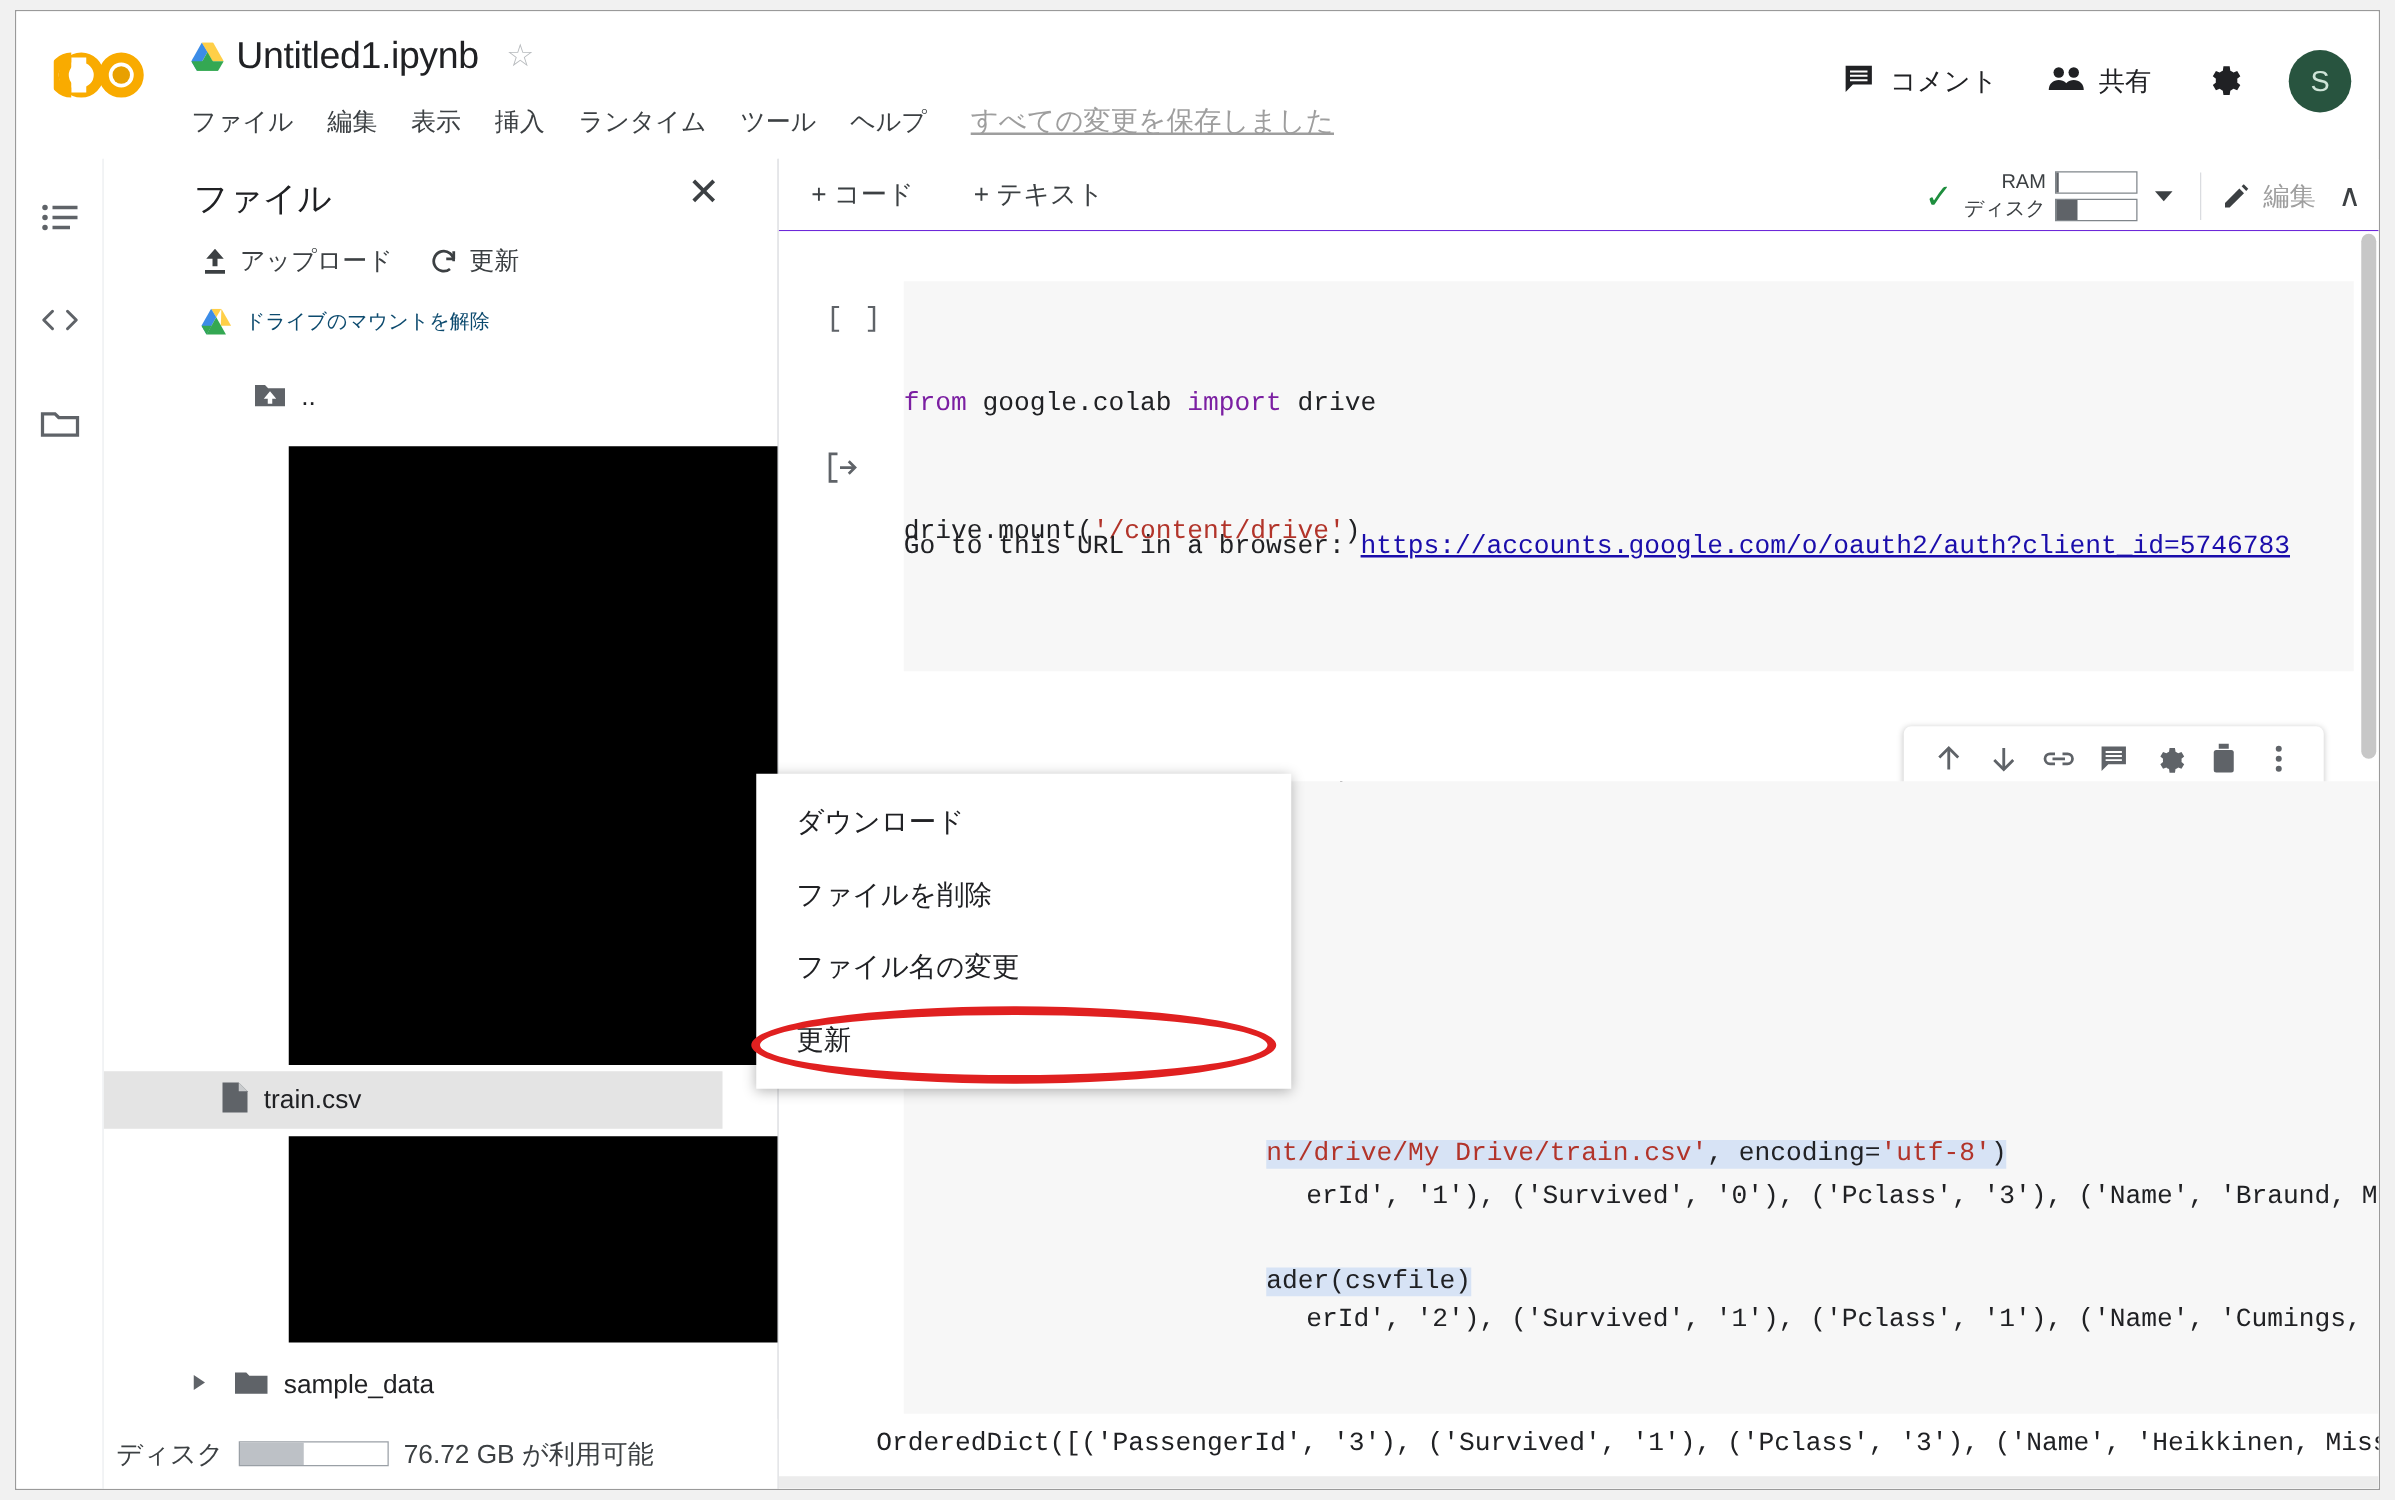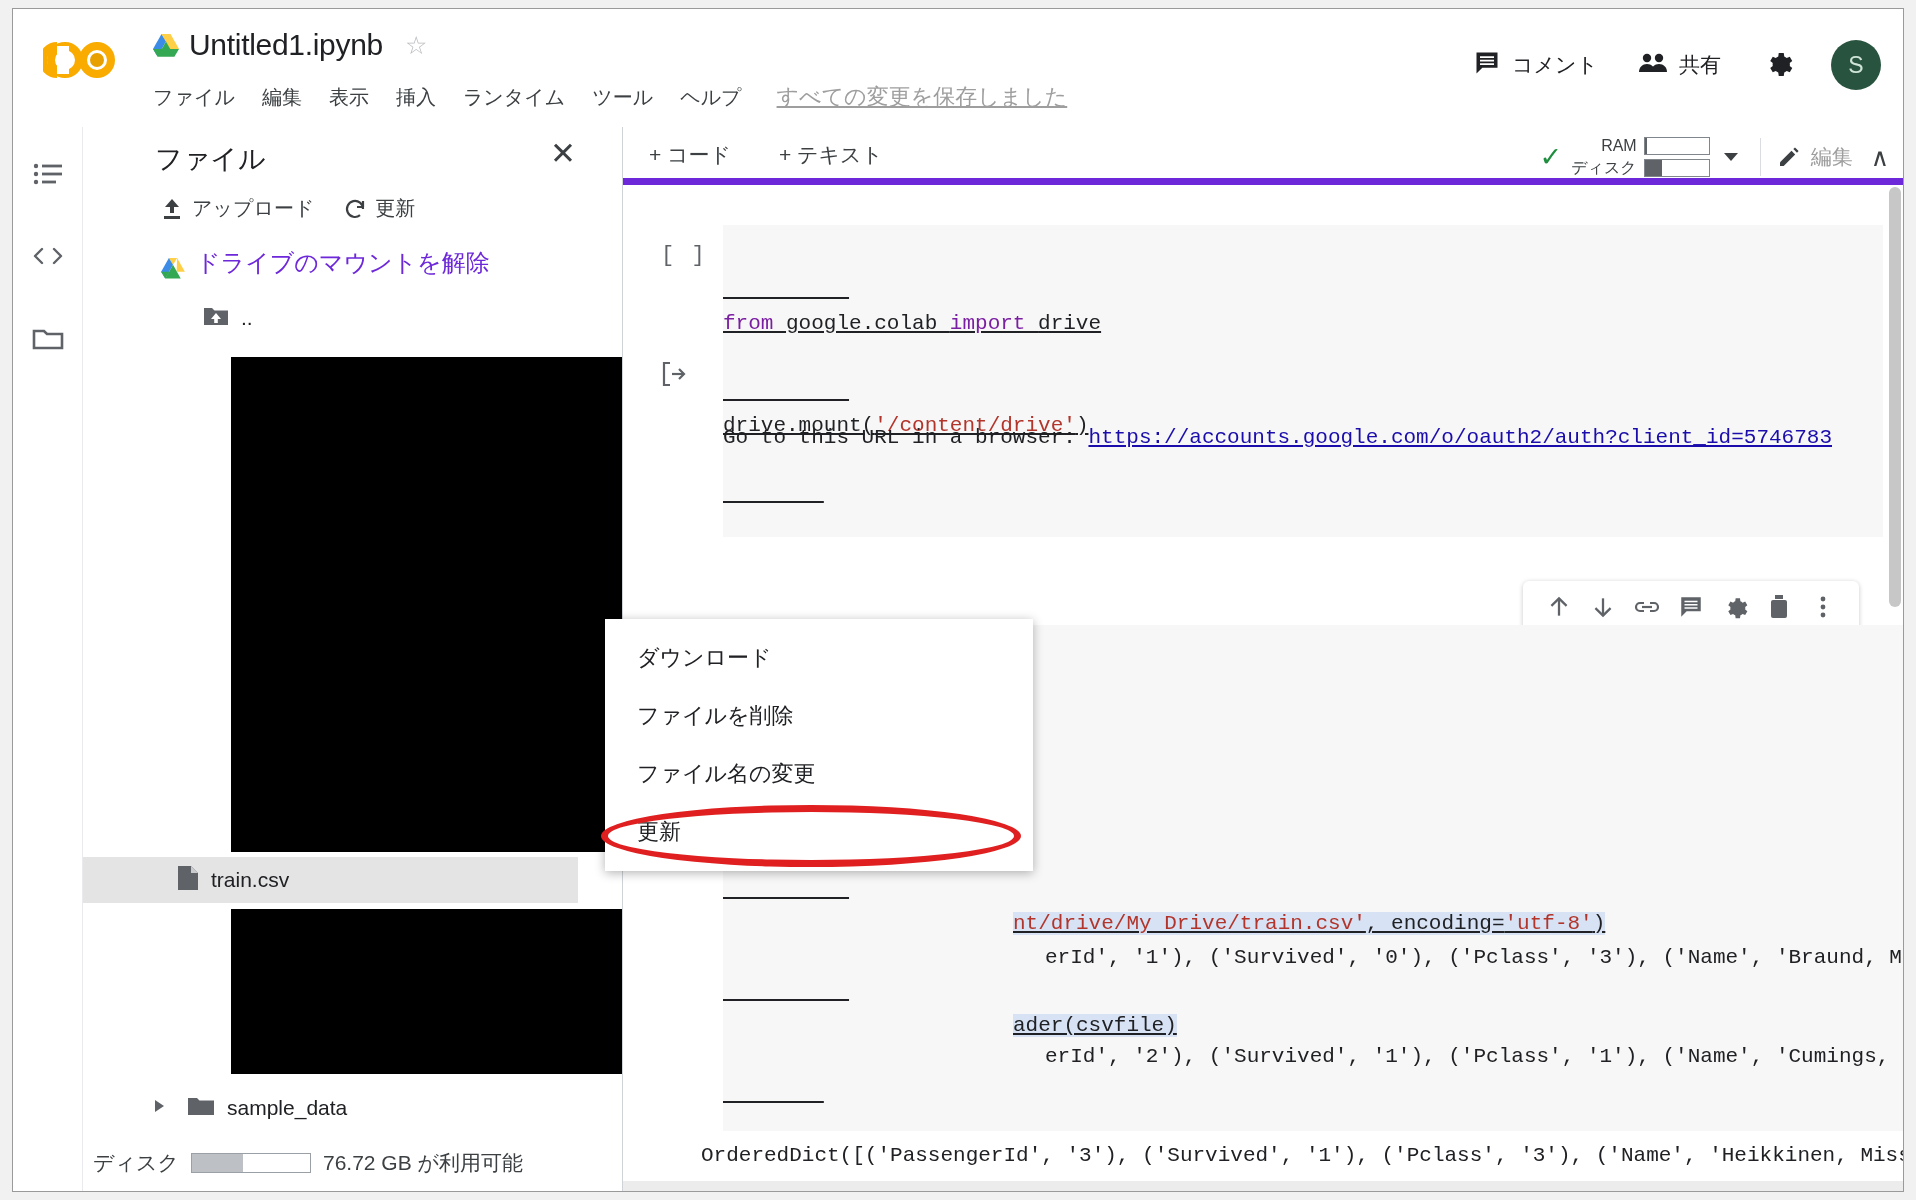--- a/index.html
+++ b/index.html
@@ -54,40 +54,40 @@
   .files-panel {
     position:absolute; left:70px; top:118px; width:540px; bottom:0;
     background:#fff; border-right:1px solid #cfd2d6; overflow:hidden;
   }
   .fp-head { position:relative; height:62px; }
   .fp-title { position:absolute; left:72px; top:14px; font-size:27px; color:#202124; }
   .fp-close { position:absolute; right:46px; top:12px; font-size:31px; color:#3c4043; line-height:30px; }
   .fp-actions { position:absolute; left:78px; top:68px; display:flex; align-items:center; }
   .fp-act { display:flex; align-items:center; font-size:20px; color:#3c4043; margin-right:30px; }
   .fp-act .ic { margin-right:9px; display:flex; align-items:center; }
-  .fp-unmount { position:absolute; left:78px; top:120px; display:flex; align-items:flex-end; font-size:24px; color:#6d28d9; }
+  .fp-unmount { position:absolute; left:78px; top:120px; display:flex; align-items:flex-end; font-size:16px; color:#0c4a6e; }
   .fp-unmount .ic { margin-right:11px; display:flex; }
 
   .tree { position:absolute; left:0; top:170px; right:0; bottom:58px; }
   .tree-row { position:relative; height:42px; display:flex; align-items:center; padding-left:100px; }
   .tree-row .fname { font-size:21px; color:#202124; margin-left:12px; }
   .tree-row.sel { background:#e4e4e4; }
   .caret { position:absolute; left:72px; top:13px; width:0;height:0;
            border-left:9px solid #5f6368; border-top:6px solid transparent; border-bottom:6px solid transparent;}
   .redact { position:absolute; background:#000; }
 
   .disk-bar { position:absolute; left:0; right:0; bottom:0; height:56px; display:flex; align-items:center; padding-left:10px; background:#fff; }
   .disk-lbl { font-size:21px; color:#3c4043; }
   .disk-track { width:120px; height:20px; border:1px solid #9aa0a6; background:#fff; margin:0 12px; position:relative; }
   .disk-fill { position:absolute; left:0; top:0; bottom:0; width:43%; background:#bdc1c6; }
   .disk-txt { font-size:21px; color:#3c4043; white-space:nowrap; }
 
   
   .nb { position:absolute; left:610px; top:118px; right:0; bottom:0; background:#fff; overflow:hidden; }
-  .nb-toolbar { position:relative; height:58px; border-bottom:7px solid #6d28d9; background:#fff; }
+  .nb-toolbar { position:relative; height:58px; border-bottom:1px solid #6d28d9; background:#fff; }
   .tb-add { position:absolute; top:14px; display:flex; align-items:center; font-size:21px; color:#3c4043; }
   .tb-right { position:absolute; right:14px; top:5px; height:50px; display:flex; align-items:center; }
   .ram-box { display:flex; align-items:center; margin-right:6px; }
   .check { color:#1e8e3e; font-size:27px; margin-right:9px; line-height:1; }
   .ram-rows { font-size:16px; color:#3c4043; line-height:22px; }
   .ram-rows .r { display:flex; align-items:center; justify-content:flex-end; }
   .ram-rows .t { margin-right:7px; }
   .gauge { width:66px; height:18px; border:1px solid #80868b; background:#fff; position:relative; }
   .gauge .g-fill { position:absolute; left:0; top:0; bottom:0; background:#5f6368; }
   .caret-dn { width:0;height:0;border-top:8px solid #3c4043;border-left:7px solid transparent;border-right:7px solid transparent; margin-left:14px;}
@@ -100,21 +100,21 @@
 
   .cell { position:absolute; left:0; right:0; }
   .gutter { position:absolute; left:38px; top:0; width:56px; font-family:"Liberation Mono", monospace; }
   .prompt { font-size:22px; color:#5f6368; letter-spacing:2px; }
   .runbtn { width:42px; height:42px; border-radius:50%; background:#3c4043; display:flex; align-items:center; justify-content:center; }
   .runbtn .tri { width:0;height:0;border-left:14px solid #fff;border-top:9px solid transparent;border-bottom:9px solid transparent; margin-left:4px;}
   .out-ico { font-size:23px; color:#5f6368; }
 
   .code {
     position:absolute; left:100px; right:0; font-family:"Liberation Mono", monospace;
-    font-size:21px; line-height:34px; white-space:pre; color:#202124;text-decoration:underline;
+    font-size:21px; line-height:34px; white-space:pre; color:#202124;
   }
   .code.bg { background:#f7f7f7; }
   .kw  { color:#7b1fa2; }
   .str { color:#b2342a; }
   .lnk { color:#1a0dab; text-decoration:underline; }
   .sel-hl { background:#d7e3f5; }
   .out {
     position:absolute; left:100px; right:0; font-family:"Liberation Mono", monospace;
     font-size:21px; line-height:33px; white-space:pre; color:#202124;
   }

